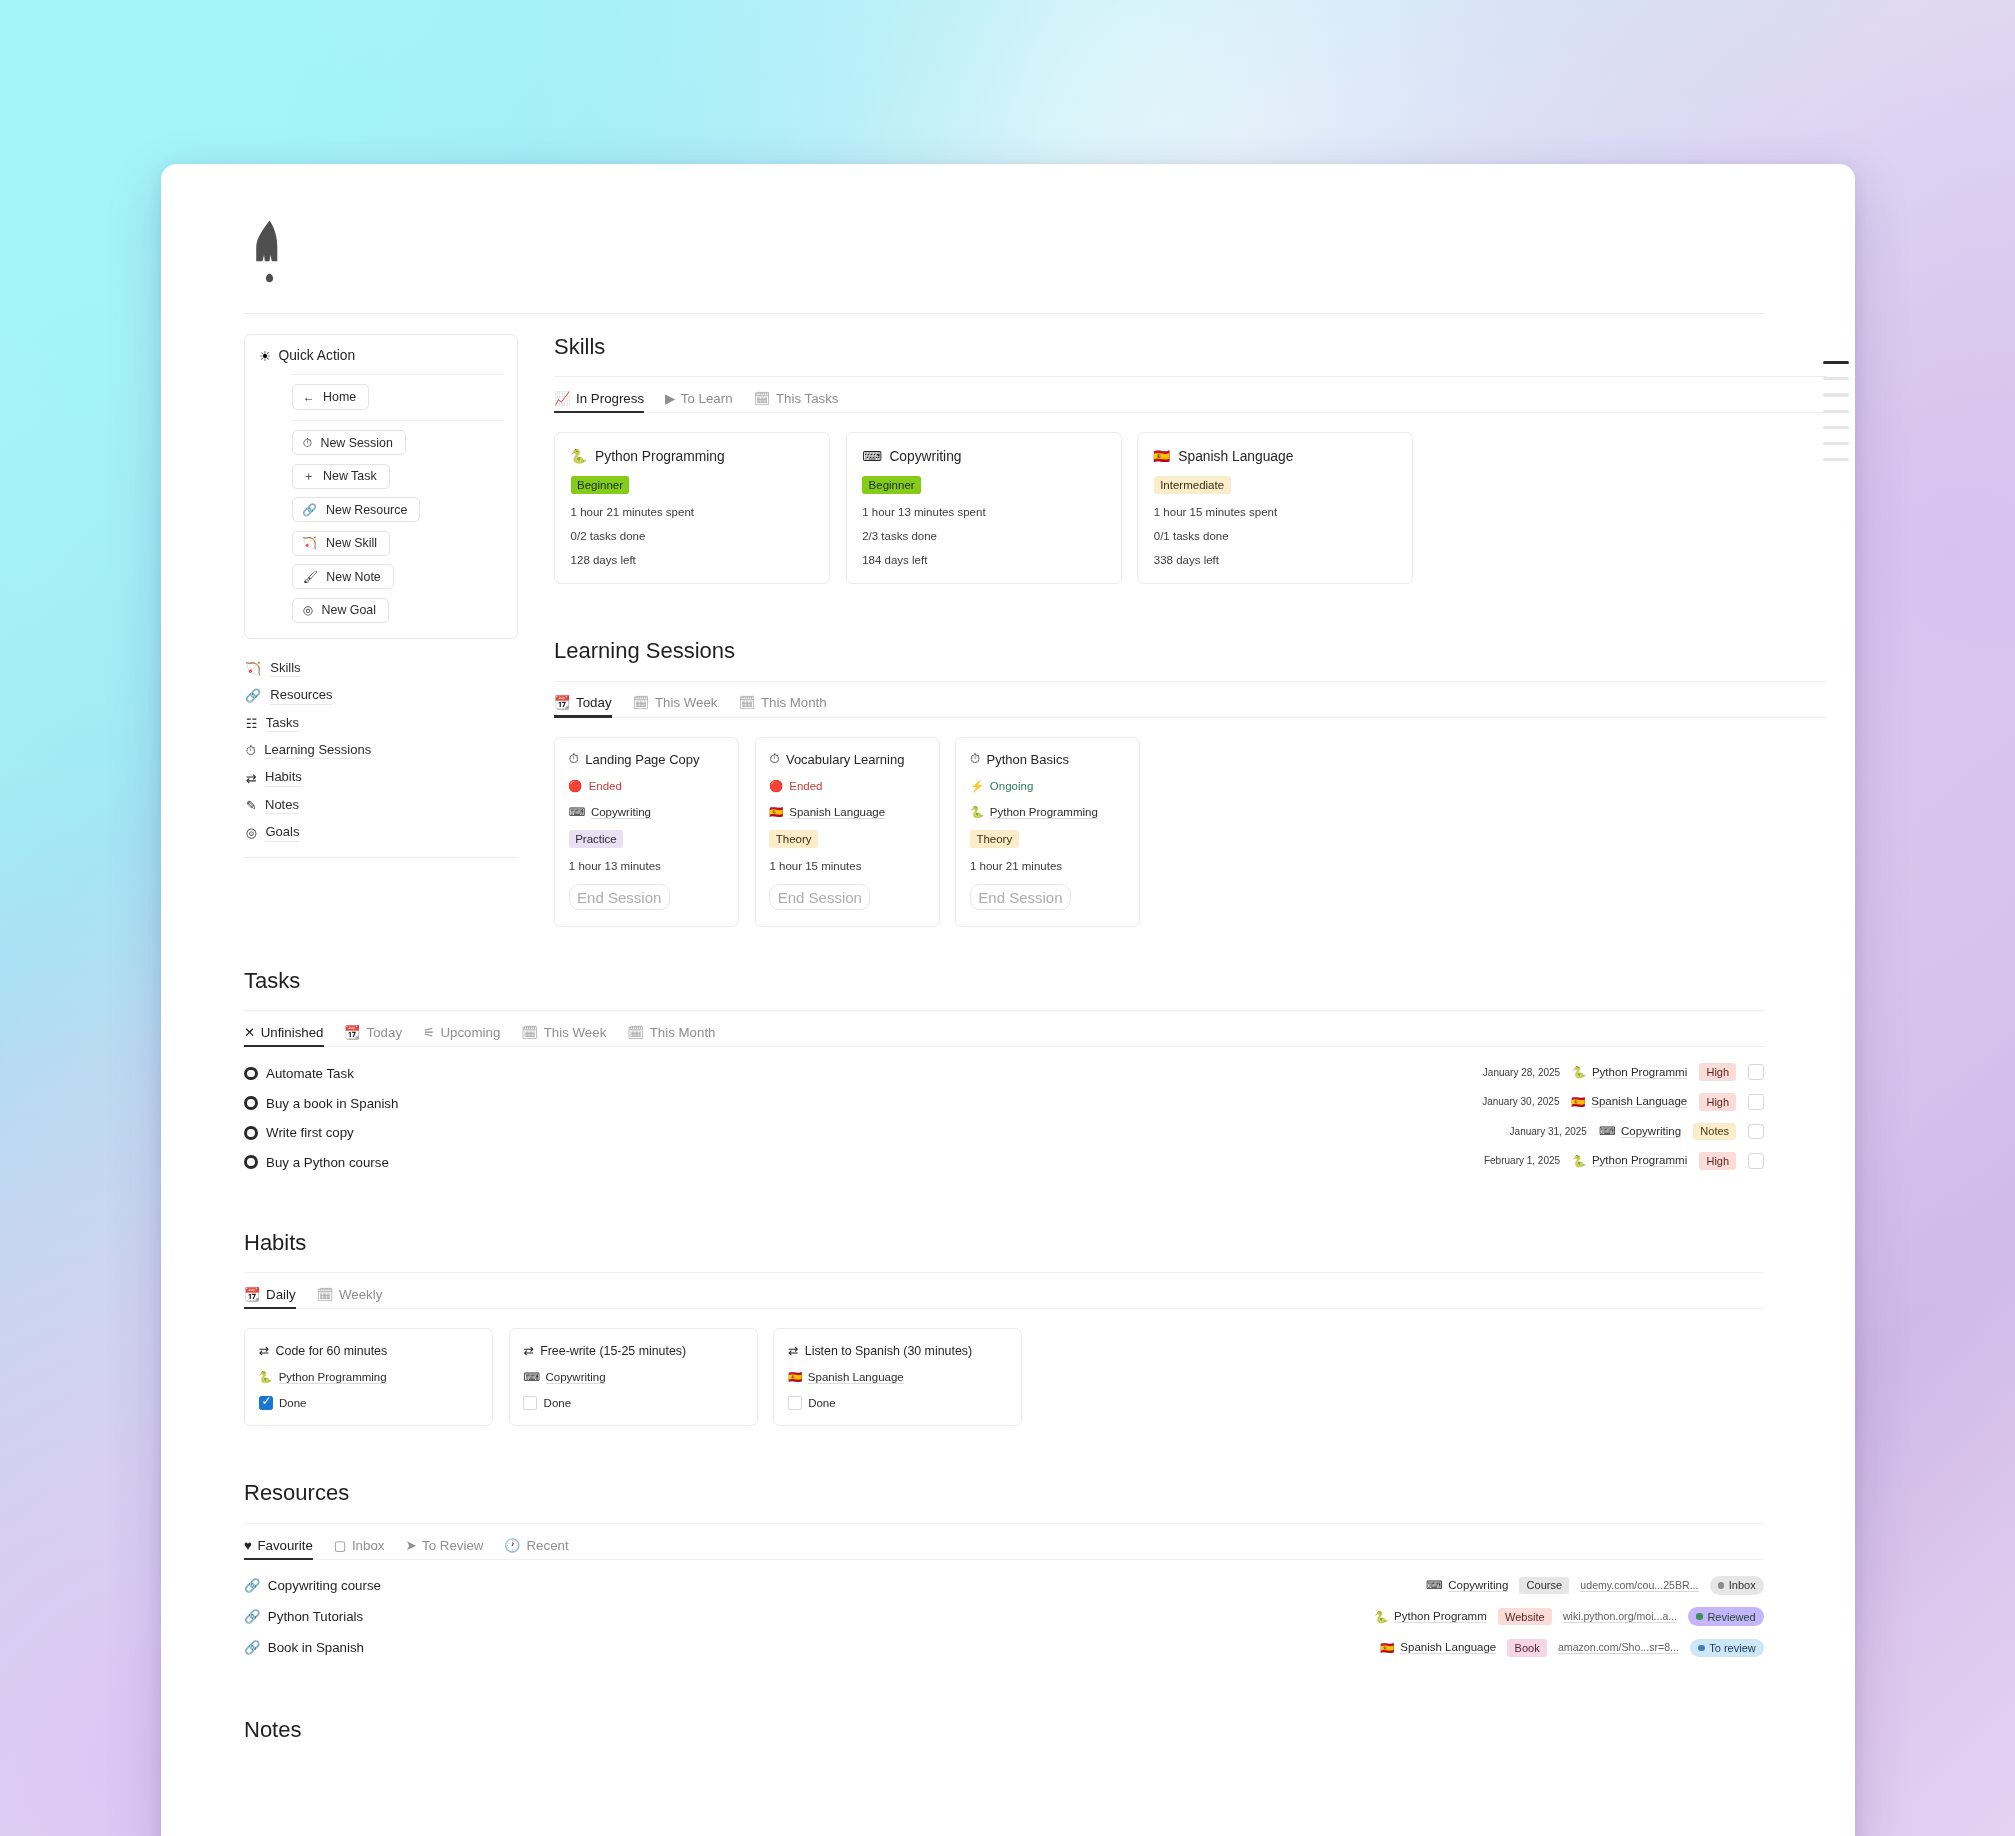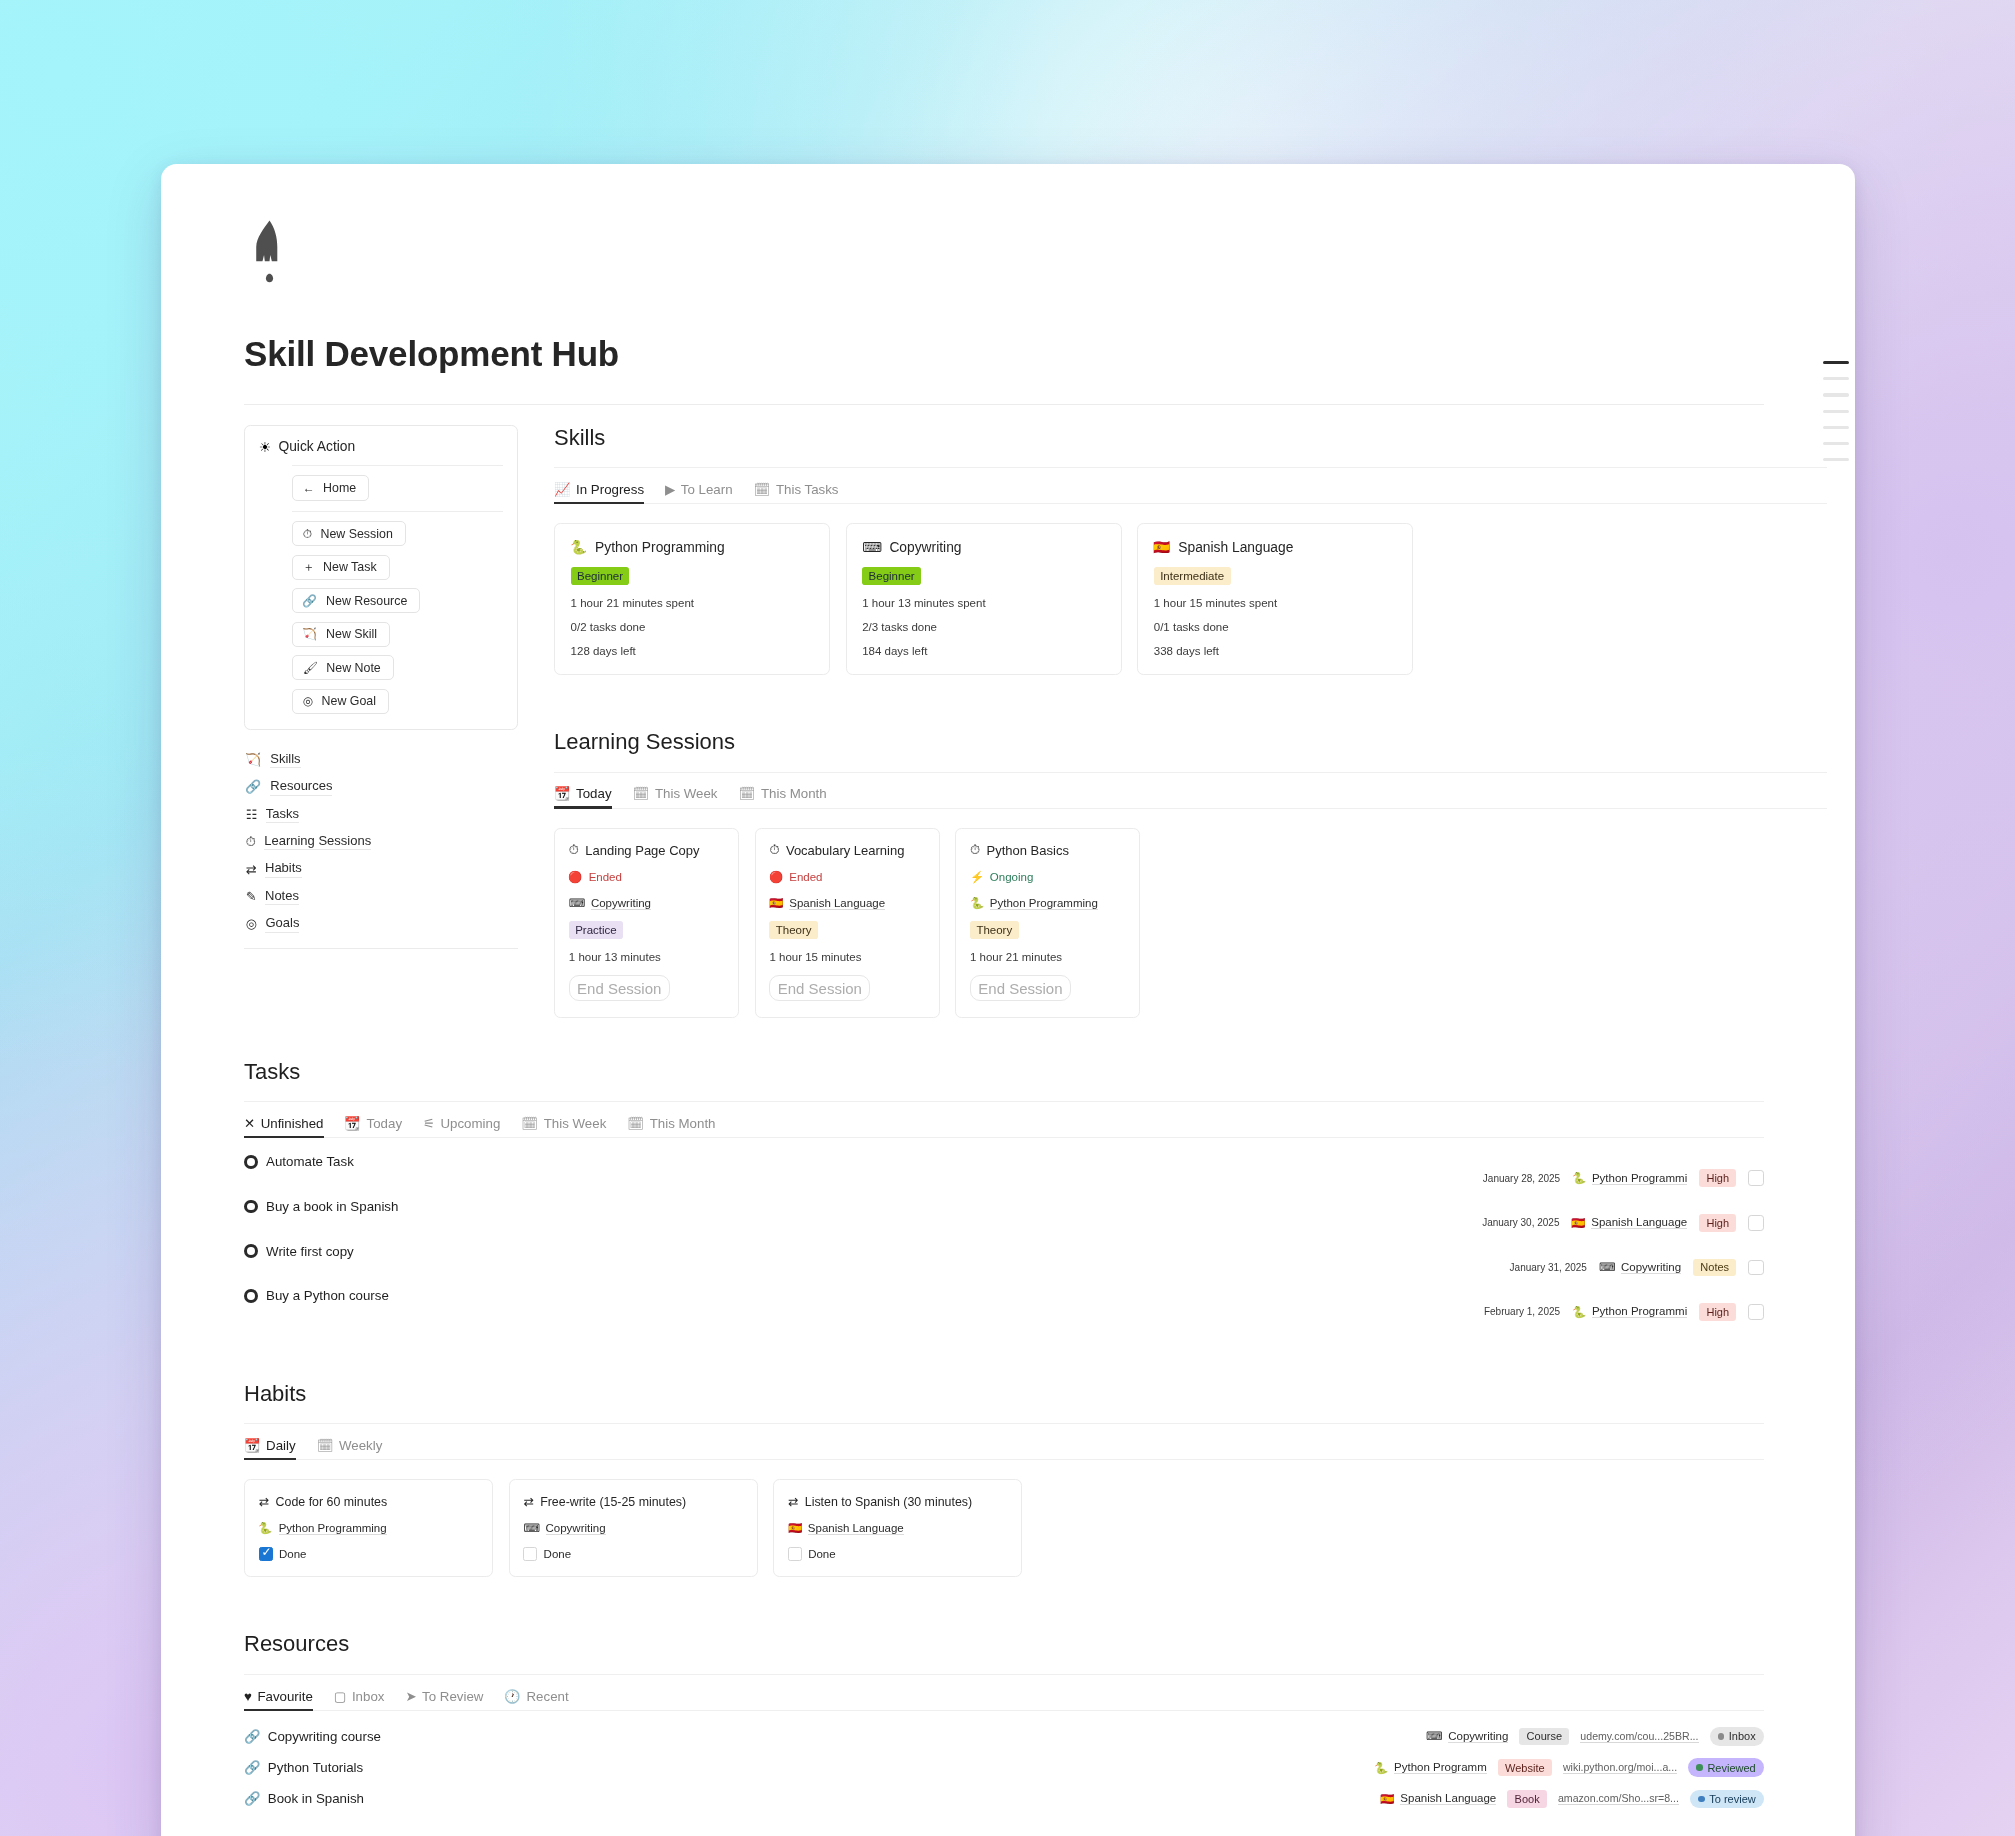--- a/index.html
+++ b/index.html
@@ -116,21 +116,21 @@
   .ss-link .u{ border-bottom:0.5px solid #dcdcdc; }
   .ss-pillrow{ margin-top:11px; }
   .ss-dur{ font-size:11.5px; color:#3b3b3b; margin-top:12px; }
   .ss-end{
     margin-top:12px; display:inline-block; font-size:15px; color:#adadad;
     border:0.5px solid #e7e7e7; border-radius:10px; padding:3.7px 7.3px; background:#fff;
   }
 
   
   .task-row{
-    display:flex; align-items:flex-start; padding:6px 0; font-size:13.3px; color:#1f1f1f;flex-direction:column;
+    display:flex; align-items:flex-end; padding:6px 0; font-size:13.3px; color:#1f1f1f;
   }
   .task-left{ display:flex; align-items:center; gap:8.3px; flex:0 0 auto; }
   .task-right{ margin-left:auto; display:flex; align-items:center; gap:12px; }
   .task-date{ font-size:10px; color:#3a3a3a; }
   .task-skill{ display:flex; align-items:center; gap:5.5px; font-size:11.5px; color:#2b2b2b; }
   .task-skill .u{ border-bottom:0.5px solid #dcdcdc; max-width:119px; overflow:hidden; white-space:nowrap; }
   .prio{ font-size:11px; padding:2.8px 7.3px; border-radius:3.2px; }
   .prio.high{ background:#fbdcd8; color:#5a1f1a; }
   .prio.medium{ background:#fbecca; color:#4a3a13; }
   .cbx{ width:15.6px; height:15.6px; border:0.9px solid #d6d6d6; border-radius:3.2px; background:#fff; }
@@ -179,21 +179,20 @@
 <body>
 
 <div class="window">
   <div class="page">
 
     <svg class="rocket" viewBox="0 0 64 82">
       <path fill="#4f4f4f" d="M32 2c7 10 10 22 10 34v18h-7l-2-8-1 8h-6l-1-8-2 8h-8V36C15 24 25 12 32 2z"></path>
       <path fill="#4f4f4f" d="M32 70c2.6 0 4.6 3.4 4.6 6.3S34.6 81 32 81s-4.6-1.8-4.6-4.7S29.4 70 32 70z"></path>
     </svg>
 
-    <h1 class="page-title">Skill Development Hub</h1>
     <div class="title-rule"></div>
 
     <div class="sec-nav">
       <div class="bar active"></div>
       <div class="bar"></div>
       <div class="bar"></div>
       <div class="bar"></div>
       <div class="bar"></div>
       <div class="bar"></div>
       <div class="bar"></div>

